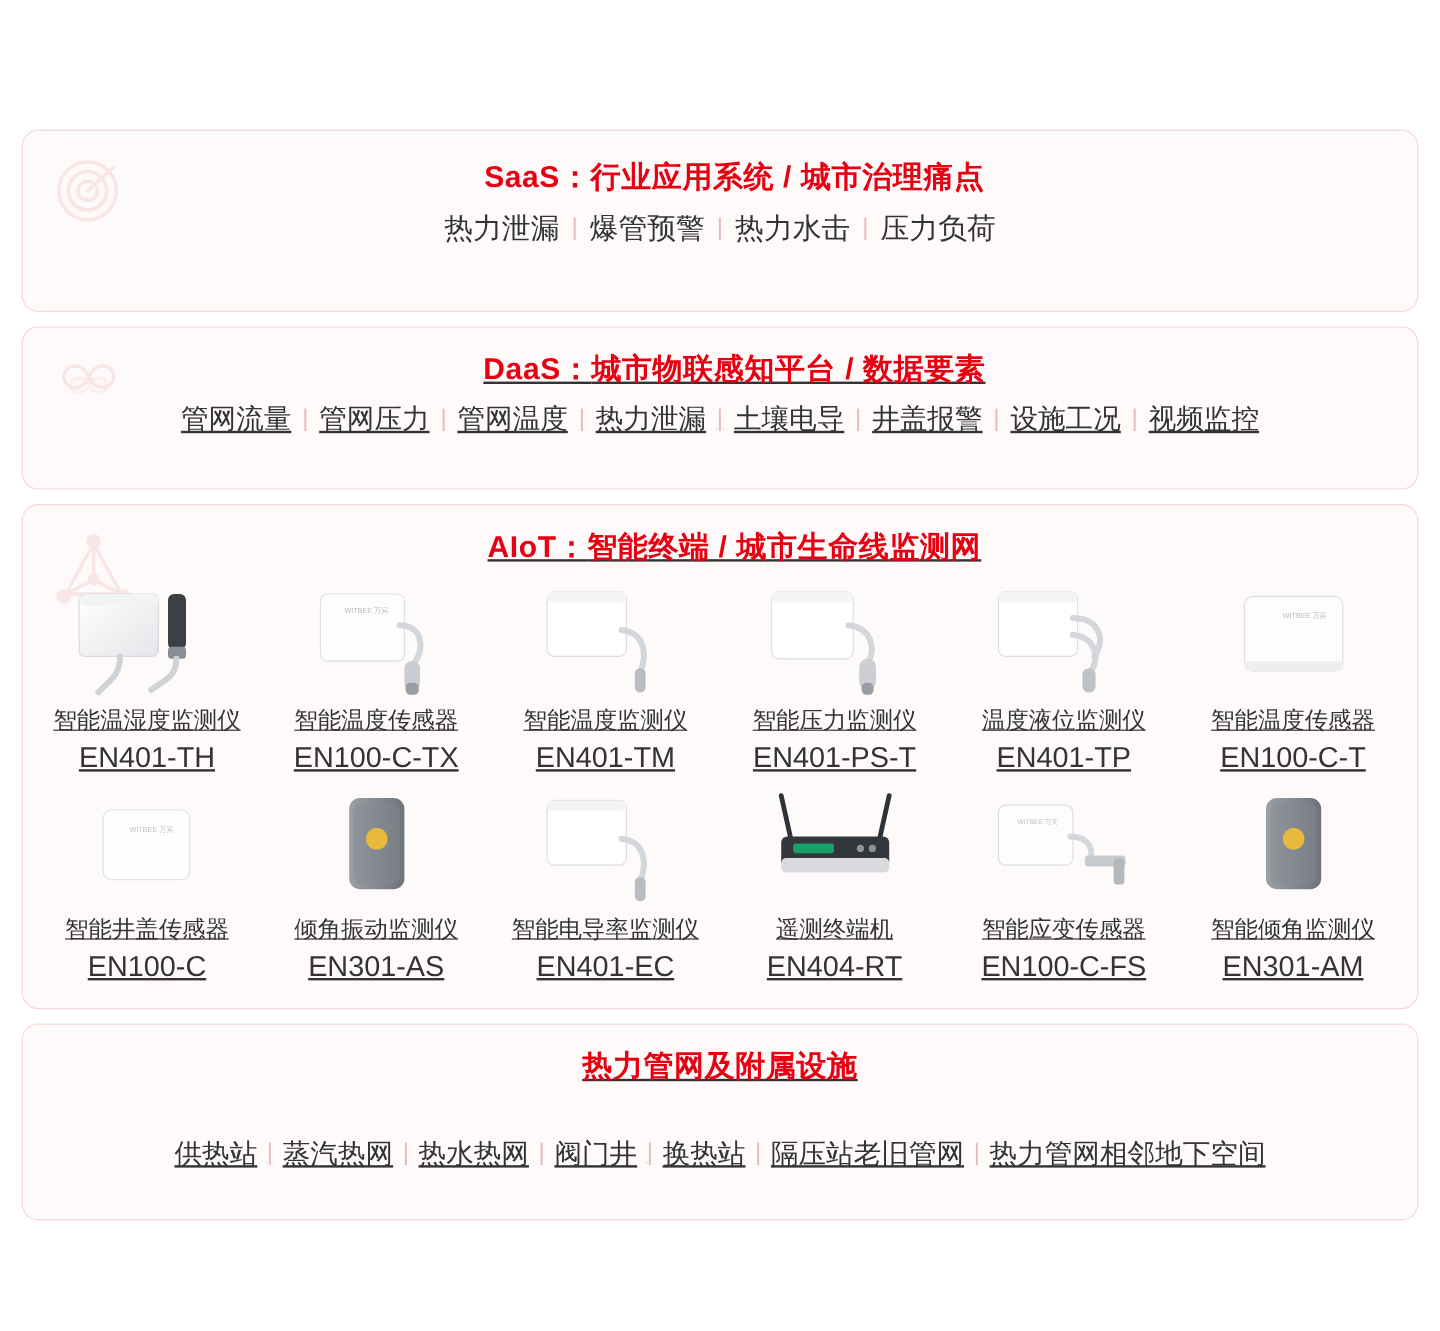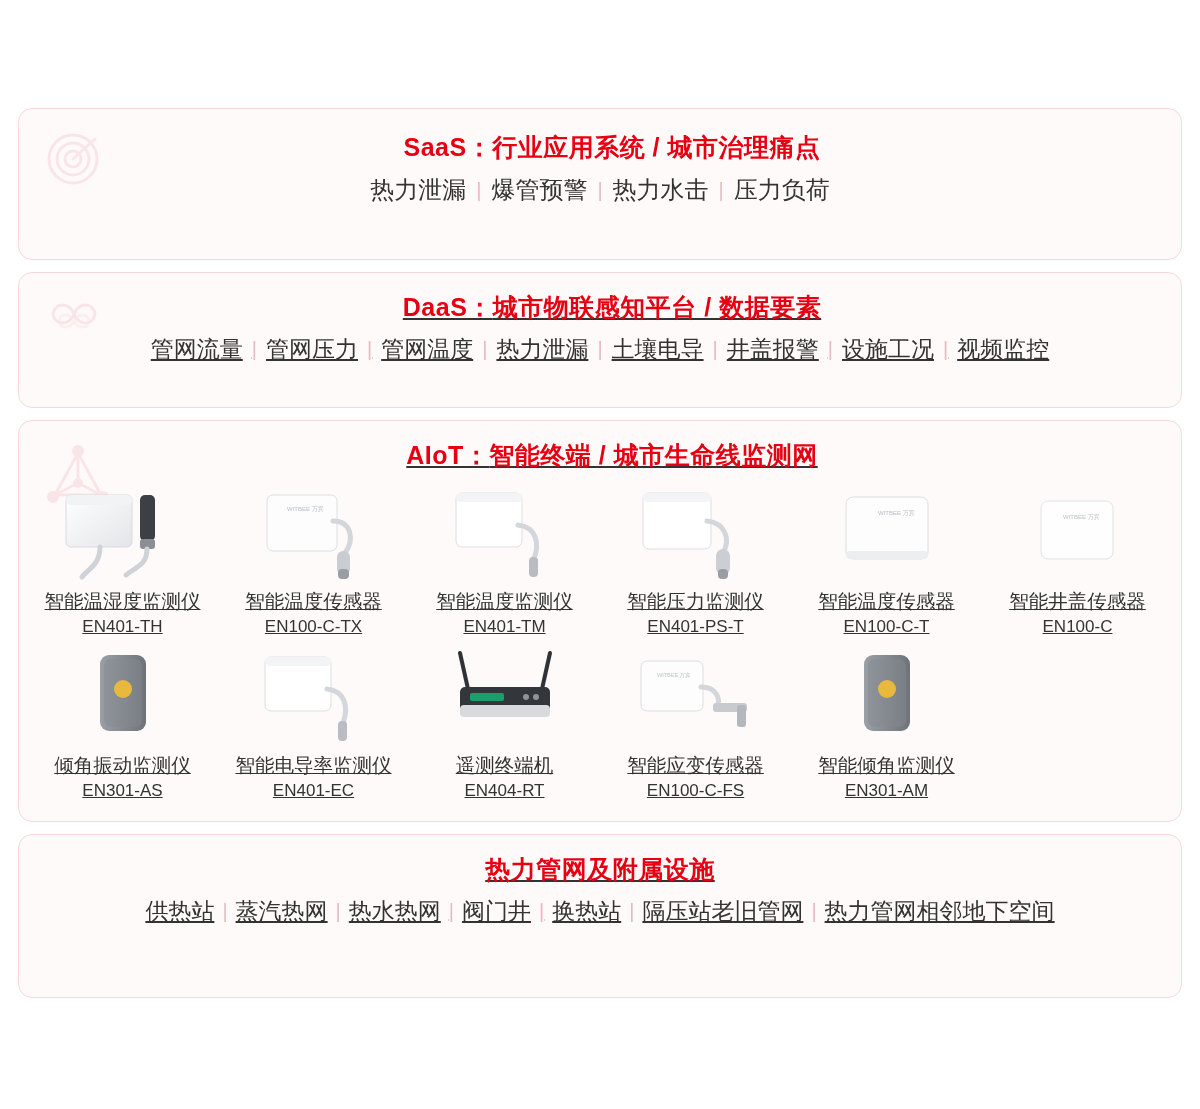--- a/index.html
+++ b/index.html
@@ -102,35 +102,35 @@
     justify-content: center;
   }
   .device-name {
     font-size: 19.5px;
     color: #333;
     line-height: 1.38;
     text-align: right;
     white-space: nowrap;
   }
   .device-model {
-    font-size: 17px;
+    font-size: 24px;
     color: #333;
     line-height: 1.38;
     text-align: right;
     white-space: nowrap;
   }
 
   
   #infra-panel { height: 164px; margin-top: 12px; }
   #infra-panel .panel-head {
     padding-top: 18px;
     font-size: 25px;
     color: #e60012;
   }
-  #infra-panel .tag-row { font-size: 23px; }
+  #infra-panel .tag-row { font-size: 23px; margin-top: 31px; }
   #infra-panel .tag-row .tag { padding: 0 8px; }
 
   svg { display: block; }
 </style>
 </head>
 <body>
 
 <div class="page">
 
   <section class="panel" id="saas-panel">
@@ -262,20 +262,33 @@
         <rect x="95" y="68" width="14" height="26" rx="7" fill="#cbced3"></rect>
         <rect x="97" y="88" width="10" height="10" rx="4" fill="#9a9ea3"></rect>
       </svg>
           </div>
           <div class="device-name">智能压力监测仪</div>
           <div class="device-model">EN401-PS-T</div>
         </div>
         <div class="device">
           <div class="device-art">
       <svg width="150" height="105" viewBox="0 0 150 105">
+        <rect x="20" y="12" width="66" height="54" rx="6" fill="#ffffff" stroke="#dcdee2"></rect>
+        <rect x="20" y="12" width="66" height="9" rx="5" fill="#f3f4f6"></rect>
+        <path d="M82 34 C 104 34, 110 52, 100 66" stroke="#d3d6da" stroke-width="5" fill="none" stroke-linecap="round"></path>
+        <path d="M82 48 C 100 50, 106 66, 96 80" stroke="#d3d6da" stroke-width="5" fill="none" stroke-linecap="round"></path>
+        <rect x="90" y="76" width="11" height="20" rx="5" fill="#bfc2c7"></rect>
+      </svg>
+          </div>
+          <div class="device-name">温度液位监测仪</div>
+          <div class="device-model">EN401-TP</div>
+        </div>
+        <div class="device">
+          <div class="device-art">
+      <svg width="150" height="105" viewBox="0 0 150 105">
         <rect x="34" y="16" width="82" height="62" rx="7" fill="#fdfdfd" stroke="#dcdee2"></rect>
         <text x="66" y="34" font-size="6" fill="#b9bcc1" font-family="Liberation Sans">WITBEE 万宾</text>
         <rect x="34" y="70" width="82" height="8" rx="4" fill="#eceef0"></rect>
       </svg>
           </div>
           <div class="device-name">智能温度传感器</div>
           <div class="device-model">EN100-C-T</div>
         </div>
         <div class="device">
           <div class="device-art">

